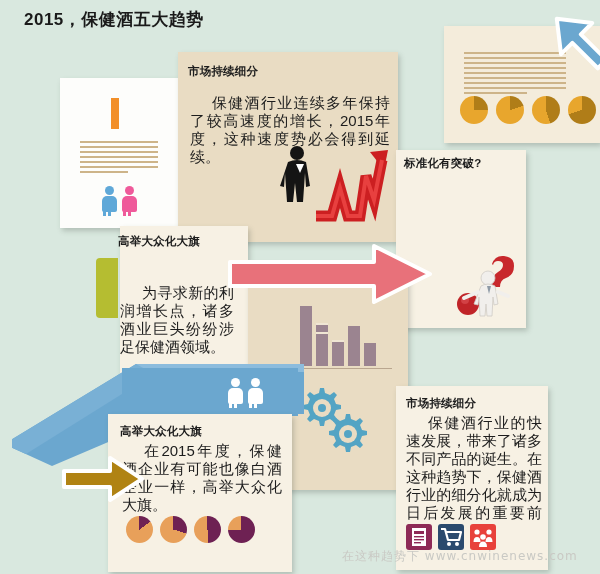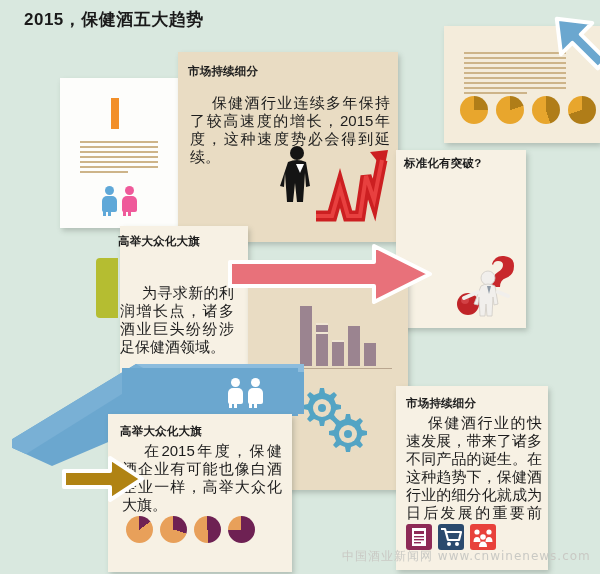--- a/index.html
+++ b/index.html
@@ -277,15 +277,15 @@
         <circle cx="7" cy="8" r="2.6"></circle>
           <path d="M3.5 18 q0 -5 3.5 -5 q3.5 0 3.5 5 Z"></path>
         <circle cx="19" cy="8" r="2.6"></circle>
           <path d="M15.5 18 q0 -5 3.5 -5 q3.5 0 3.5 5 Z"></path>
         <circle cx="13" cy="13" r="2.8"></circle>
           <path d="M9 23 q0 -5.5 4 -5.5 q4 0 4 5.5 Z"></path>
       </g>
     </svg>
   </div>
 
-  <div class="watermark">中国酒业新闻网  www.cnwinenews.com</div>
+  <div class="watermark">在这种趋势下  www.cnwinenews.com</div>
 
 </div>
 
 </body></html>

